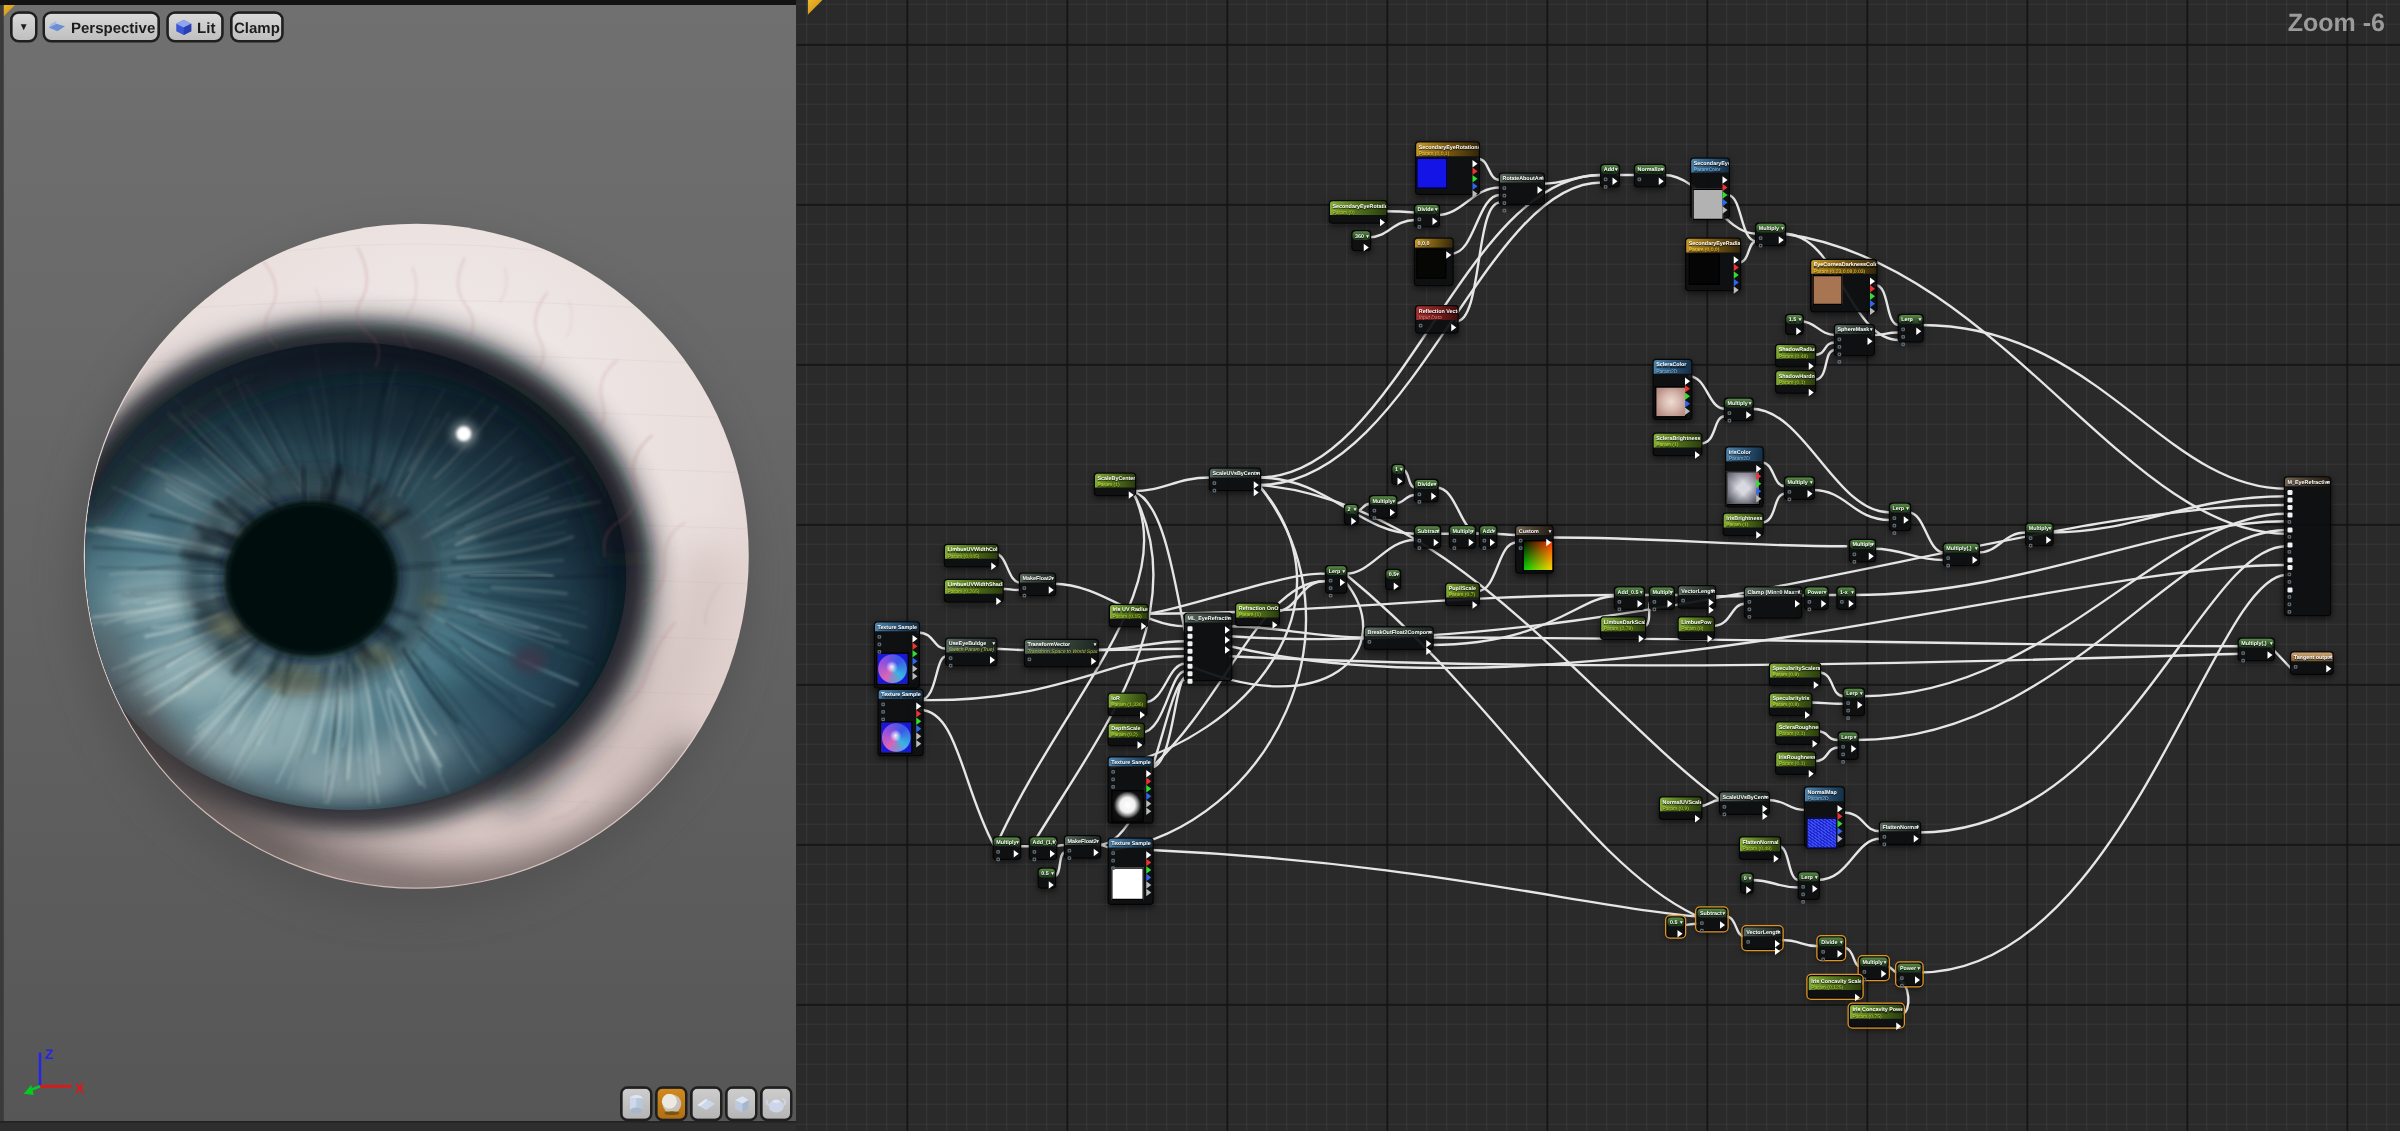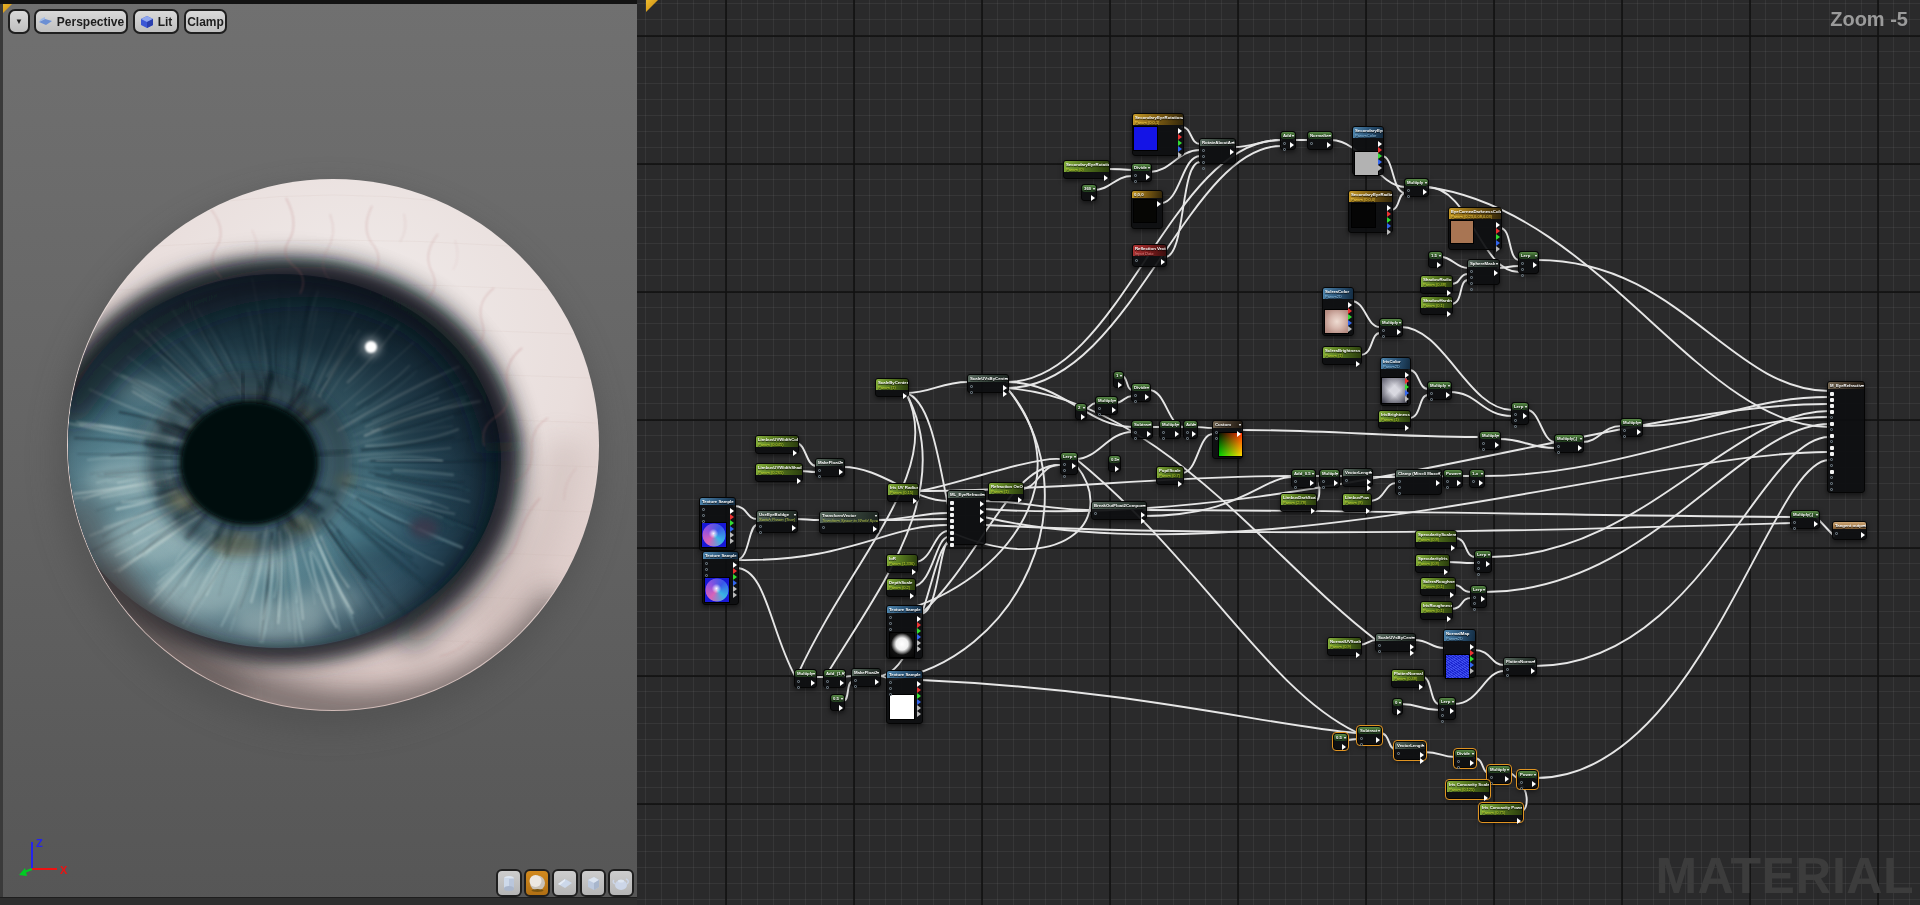--- a/index.html
+++ b/index.html
@@ -523,22 +523,21 @@
           <ellipse cx="9" cy="5" rx="3" ry="1.5" fill="#dde6f2"></ellipse>
           <path d="M3,8 Q0,6 2,4" stroke="#ccd6e8" stroke-width="1.5" fill="none"></path>
           <path d="M15,8 Q18,5 14,3" stroke="#ccd6e8" stroke-width="1.5" fill="none"></path>
         </svg>
       </div>
   <div class="botbar"></div>
  </div>
  <div id="gp">
   <div class="grid"></div>
   <div class="corner" style="left:9px;top:0"></div>
-  <div id="zoomtxt">Zoom -5</div>
-  <div id="mattxt">MATERIAL</div>
+  <div id="zoomtxt">Zoom -6</div>
   <div style="position:relative;width:100%;height:100%">
   <div class="node" style="left:495px;top:113px;width:52px">
           <div class="hdr" style="background:linear-gradient(100deg,#c79b28 0%,#7a5a12 50%,#32260a 100%)"><span class="t1">SecondaryEyeRotationAxis</span><div class="t2" style="color:#ffd84a">Param (0,0,1)</div></div>
           <div class="bd" style="height:30px"></div>
           <div class="prev" style="left:0px;top:12px;width:25px;height:25px;background:#1414e6"></div>
           <span class="po" style="right:1px;top:14px;border-left-color:#fff"></span>
           <span class="po" style="right:1px;top:20px;border-left-color:#e33"></span>
           <span class="po" style="right:1px;top:26px;border-left-color:#3d3"></span>
           <span class="po" style="right:1px;top:32px;border-left-color:#36e"></span>
           <span class="po" style="right:1px;top:38px;border-left-color:#bbb"></span>

